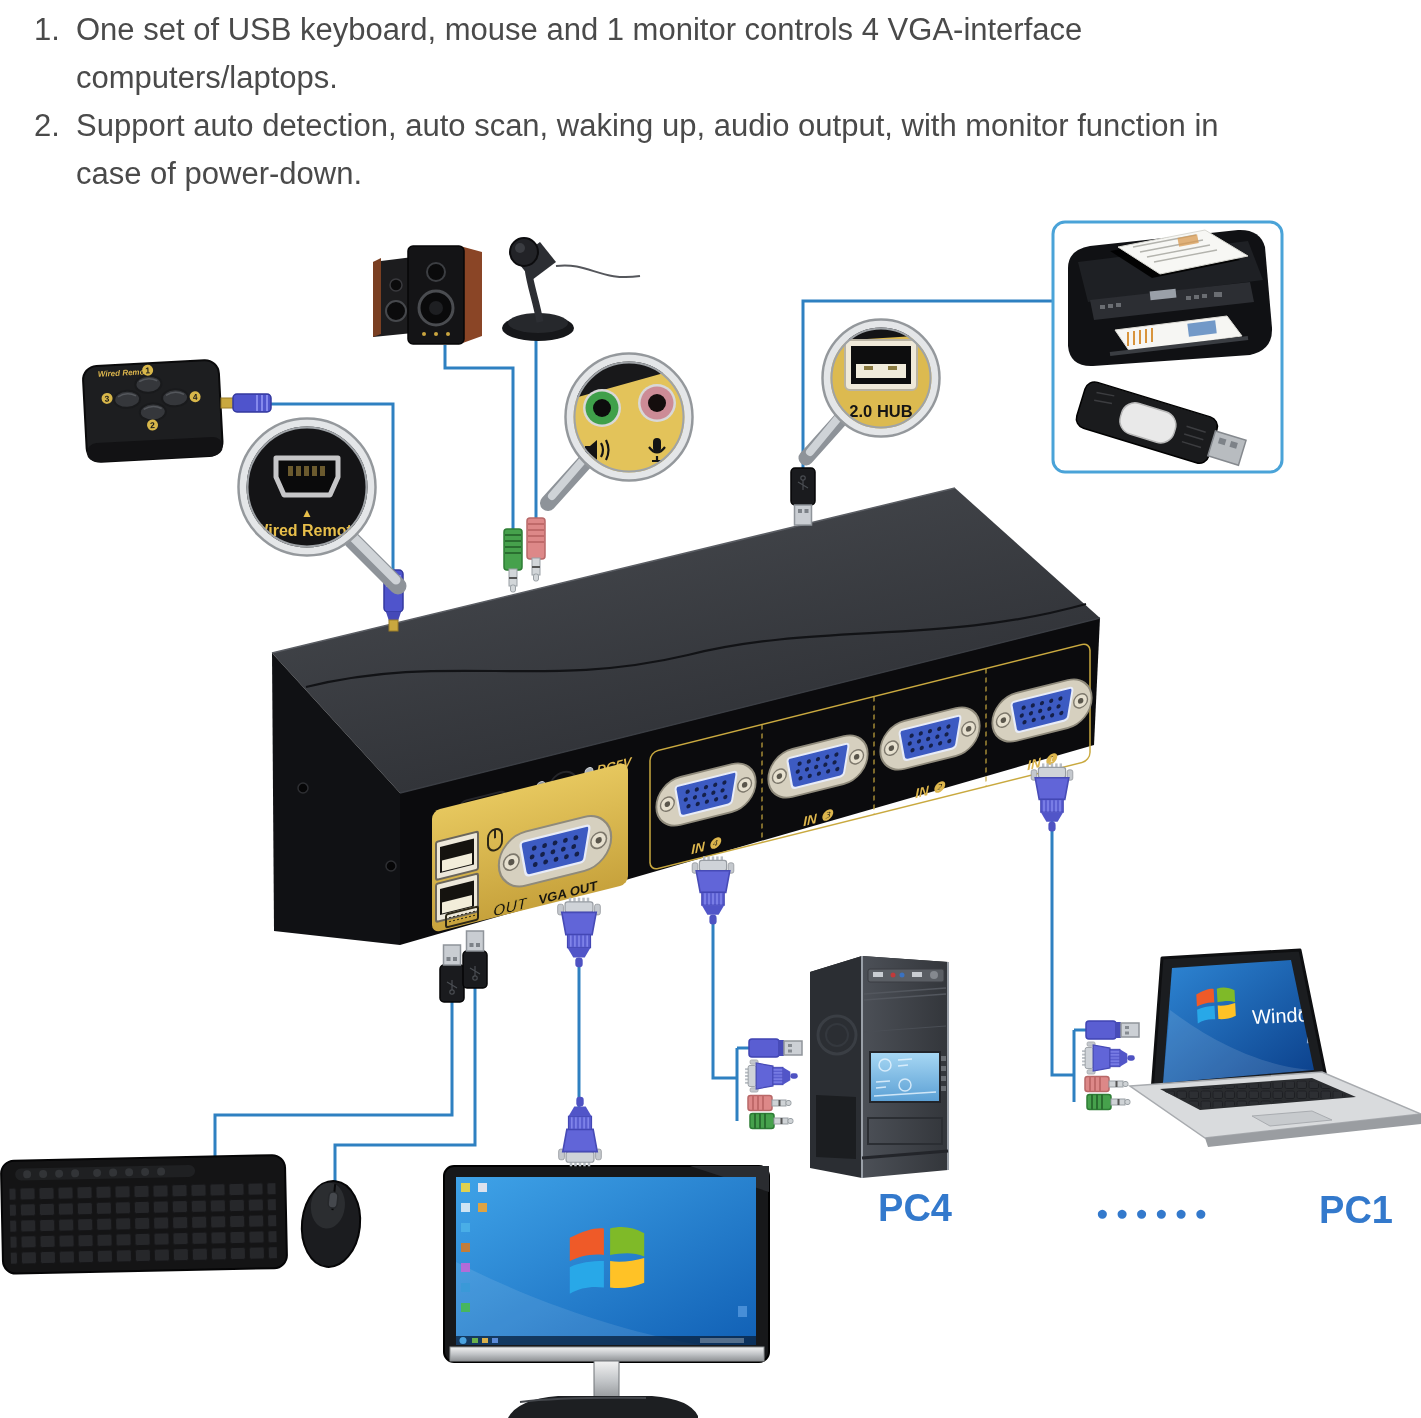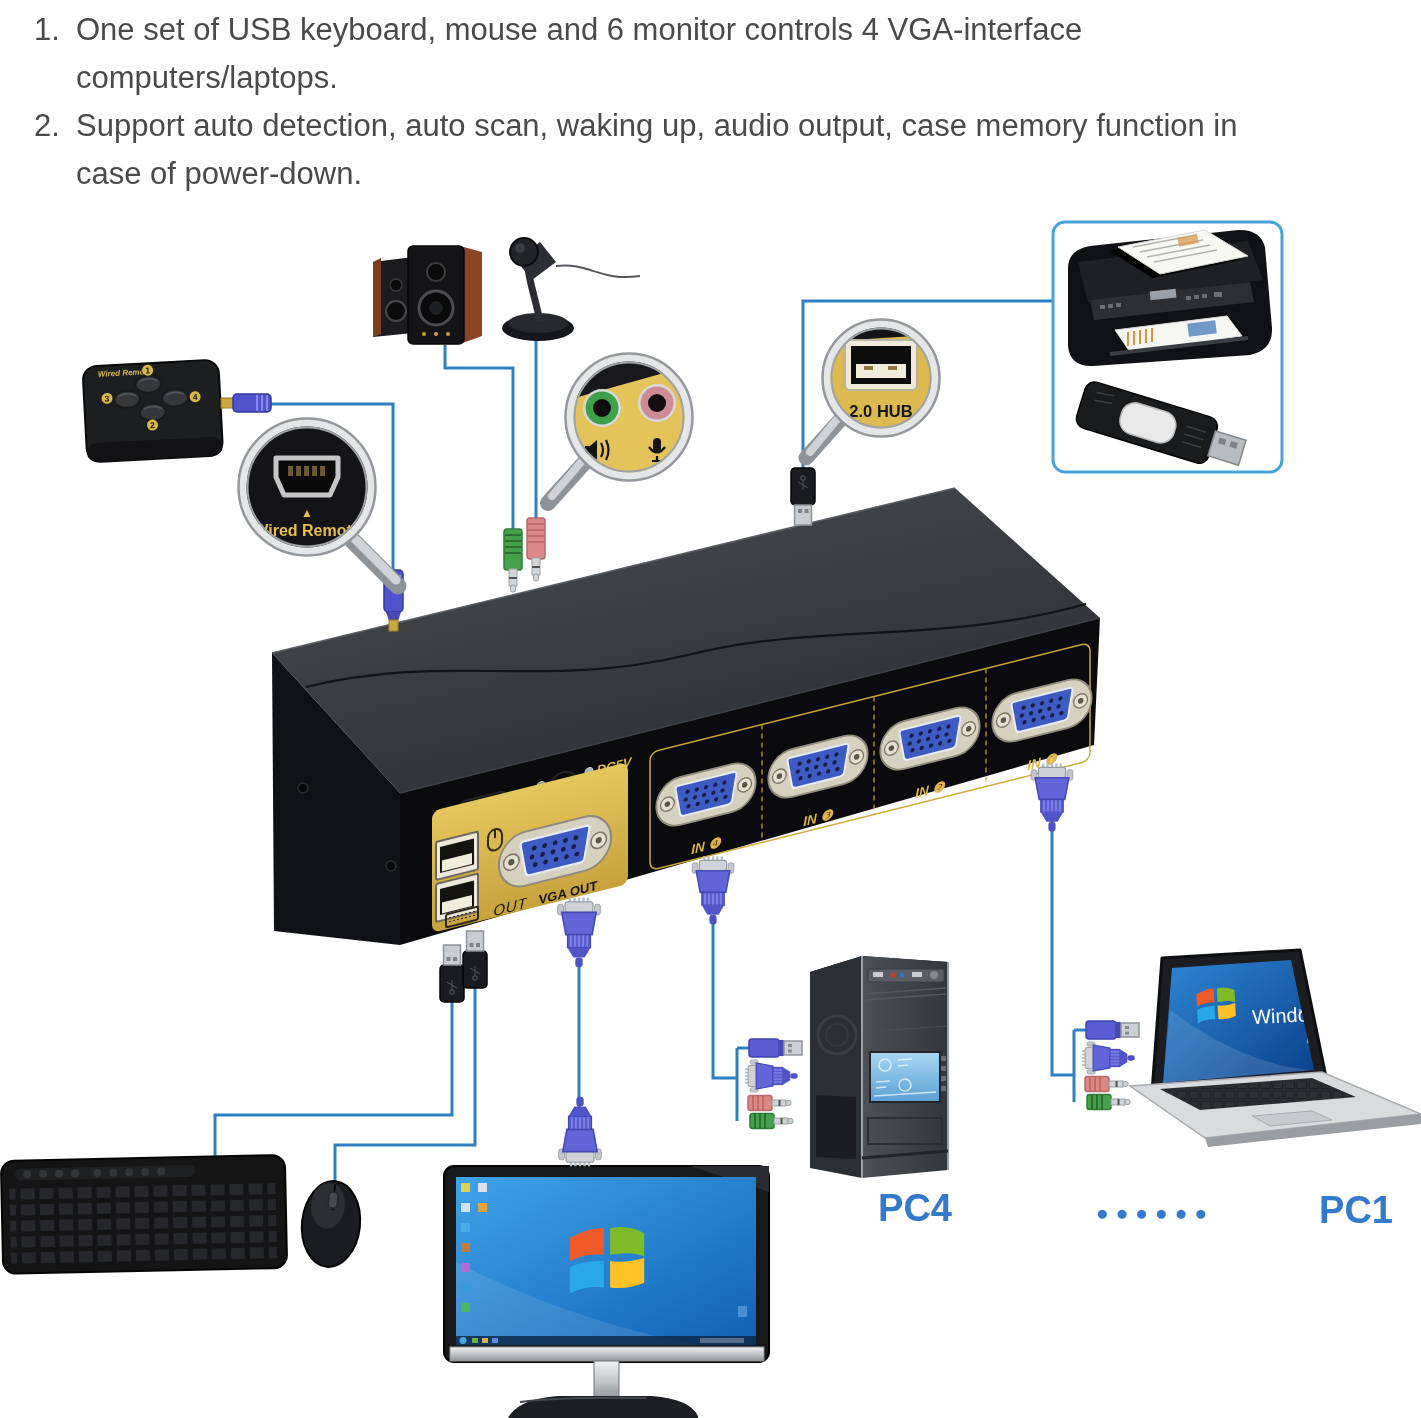--- a/index.html
+++ b/index.html
@@ -17,25 +17,25 @@
   .blueLbl{fill:#3379cc;font-weight:bold;}
 </style>
 </head>
 <body>
 
 <div id="stage">
 
   <div class="features">
     <div class="feat">
       <span class="num">1.</span>
-      <span class="txt">One set of USB keyboard, mouse and 6 monitor controls 4 VGA-interface computers/laptops.</span>
+      <span class="txt">One set of USB keyboard, mouse and 1 monitor controls 4 VGA-interface computers/laptops.</span>
     </div>
     <div class="feat">
       <span class="num">2.</span>
-      <span class="txt">Support auto detection, auto scan, waking up, audio output, case memory function in case of power-down.</span>
+      <span class="txt">Support auto detection, auto scan, waking up, audio output, with monitor function in case of power-down.</span>
     </div>
   </div>
 
   <svg width="1421" height="1418" viewBox="0 0 1421 1418">
     <defs>
       <linearGradient id="gTop" x1="0" y1="0" x2="0.6" y2="1">
         <stop offset="0" stop-color="#4a4d52"></stop>
           <stop offset="1" stop-color="#2c2e33"></stop>
       </linearGradient>
       <linearGradient id="gGold" x1="0" y1="0" x2="0" y2="1">

